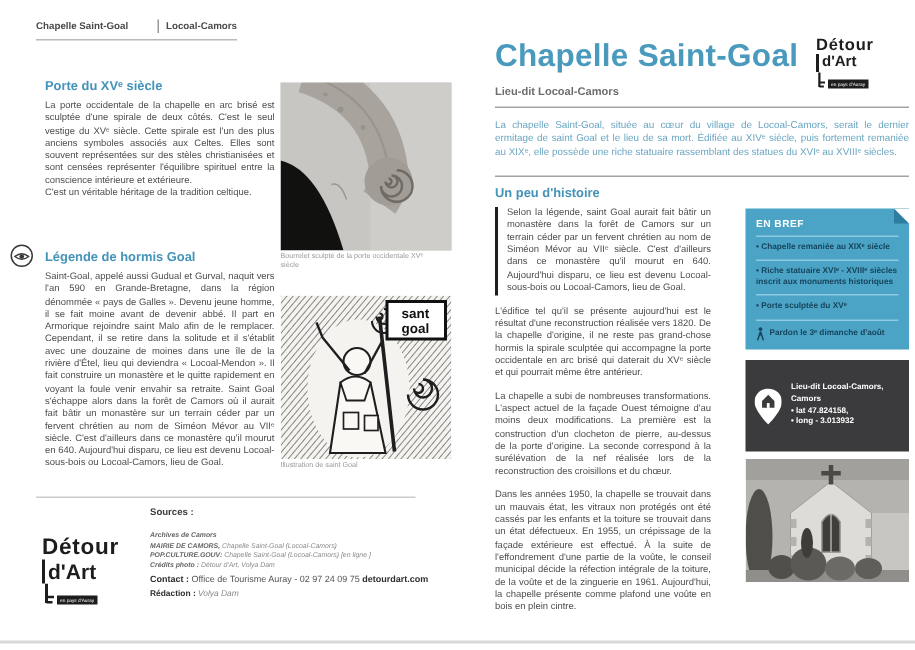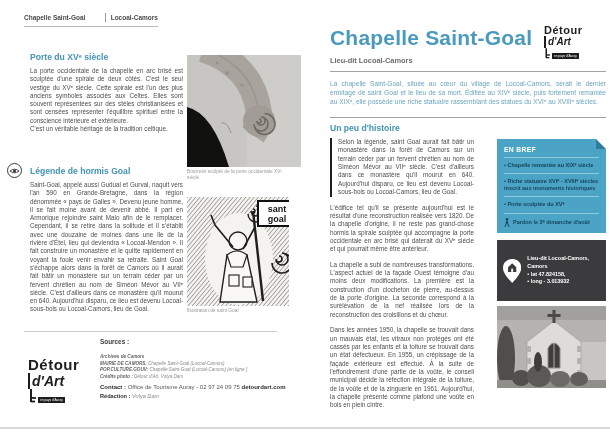--- a/index.html
+++ b/index.html
@@ -23,21 +23,21 @@
   .photo-frame { position:absolute; overflow:hidden; background:#c6c5c2; }
   .caption { position:absolute; font-size:4.8px; line-height:1.3; color:#9a9a9a; }
 
   .left-divider { position:absolute; left:24px; top:331px; width:253px; height:1px; background:#cccccc; }
 
   
   .logo { position:absolute; color:#1d1d1d; }
   .logo .l1 { font-weight:bold; letter-spacing:0.5px; }
   .logo .l2row { display:flex; align-items:flex-start; }
   .logo .bar { width:2px; background:#1d1d1d; margin-right:2px; }
-  .logo .l2 { font-weight:bold;font-style:italic; }
+  .logo .l2 { font-weight:bold; }
   .logo .tagrow { display:flex; align-items:flex-end; gap:2px; }
   .logo .tagline { background:#1d1d1d; color:#fff; padding:1px 2px; font-size:3.2px; white-space:nowrap; }
   .logo-left { left:28px; top:356px; font-size:15px; }
   .logo-left .l1 { font-size:15px; }
   .logo-left .l2 { font-size:14px; }
   .logo-left .bar { height:16px; }
   .logo-right { left:544px; top:24px; font-size:11px; }
   .logo-right .l1 { font-size:11px; }
   .logo-right .l2 { font-size:10px; }
   .logo-right .bar { height:12px; }
@@ -118,21 +118,21 @@
     <svg width="11" height="8" viewBox="0 0 12 8">
       <path d="M1 4 Q6 0 11 4 Q6 8 1 4 Z" fill="none" stroke="#3a3a3a" stroke-width="1"></path>
       <circle cx="6" cy="4" r="1.7" fill="#3a3a3a"></circle>
     </svg>
   </div>
   <div class="sec-title" style="left:30px; top:166px;">Légende de hormis Goal</div>
   <div class="body-text" style="left:30px; top:181px; width:153px;">
     <p>Saint-Goal, appelé aussi Gudual et Gurval, naquit vers l'an 590 en Grande-Bretagne, dans la région dénommée « pays de Galles ». Devenu jeune homme, il se fait moine avant de devenir abbé. Il part en Armorique rejoindre saint Malo afin de le remplacer. Cependant, il se retire dans la solitude et il s'établit avec une douzaine de moines dans une île de la rivière d'Étel, lieu qui deviendra « Locoal-Mendon ». Il fait construire un monastère et le quitte rapidement en voyant la foule venir envahir sa retraite. Saint Goal s'échappe alors dans la forêt de Camors où il aurait fait bâtir un monastère sur un terrain céder par un fervent chrétien au nom de Siméon Mévor au VIIᵉ siècle. C'est d'ailleurs dans ce monastère qu'il mourut en 640. Aujourd'hui disparu, ce lieu est devenu Locoal-sous-bois ou Locoal-Camors, lieu de Goal.</p>
   </div>
 
-  <div class="photo-frame" style="left:187px; top:197px; width:102px; height:109px; background:#fff;">
+  <div class="photo-frame" style="left:187px; top:197px; width:114px; height:109px; background:#fff;">
     <svg width="114" height="109" viewBox="0 0 114 109">
       <defs>
         <pattern id="hatch1" width="3.2" height="3.2" patternUnits="userSpaceOnUse" patternTransform="rotate(40)">
           <line x1="0" y1="0" x2="0" y2="3.2" stroke="#1e1e1e" stroke-width="0.8"></line>
         </pattern>
       </defs>
       <rect width="114" height="109" fill="#f4f3f0"></rect>
       <rect width="114" height="109" fill="url(#hatch1)" opacity="0.85"></rect>
       <ellipse cx="52" cy="62" rx="34" ry="46" fill="#f4f3f0"></ellipse>
       <path d="M40 58 L33 105 L70 105 L60 58 Z" fill="#f9f8f5" stroke="#1e1e1e" stroke-width="1.4"></path>

